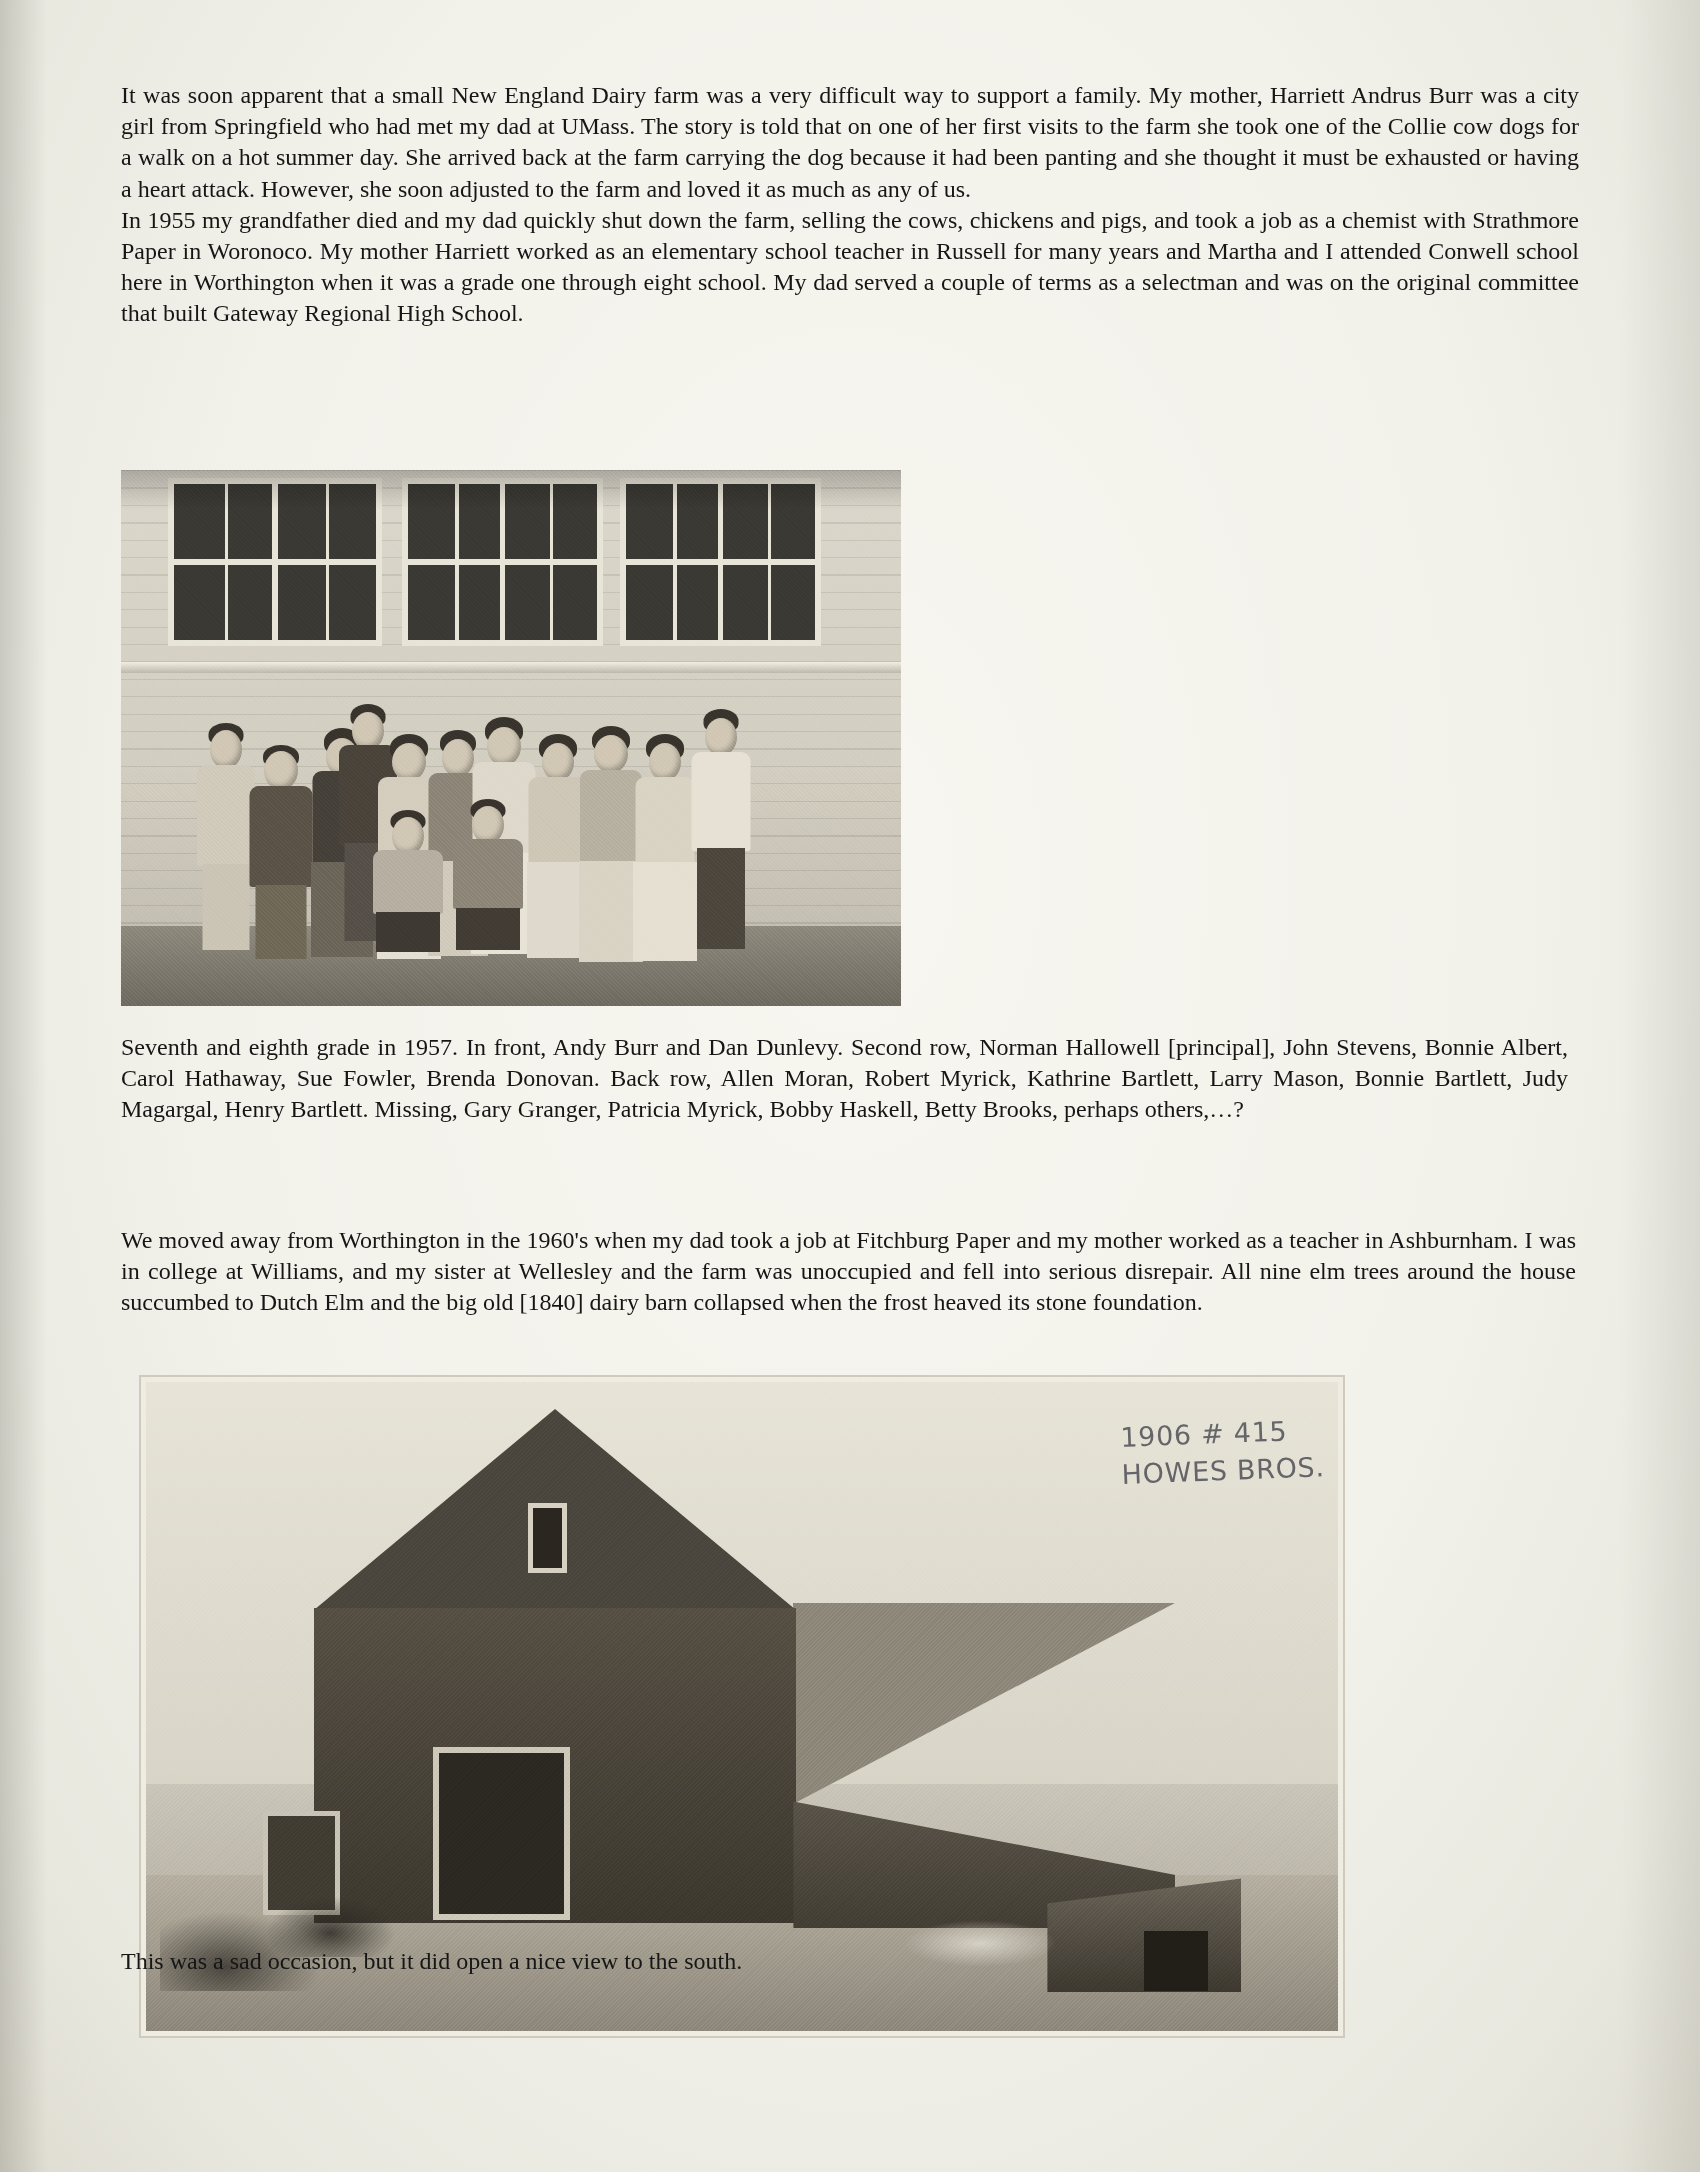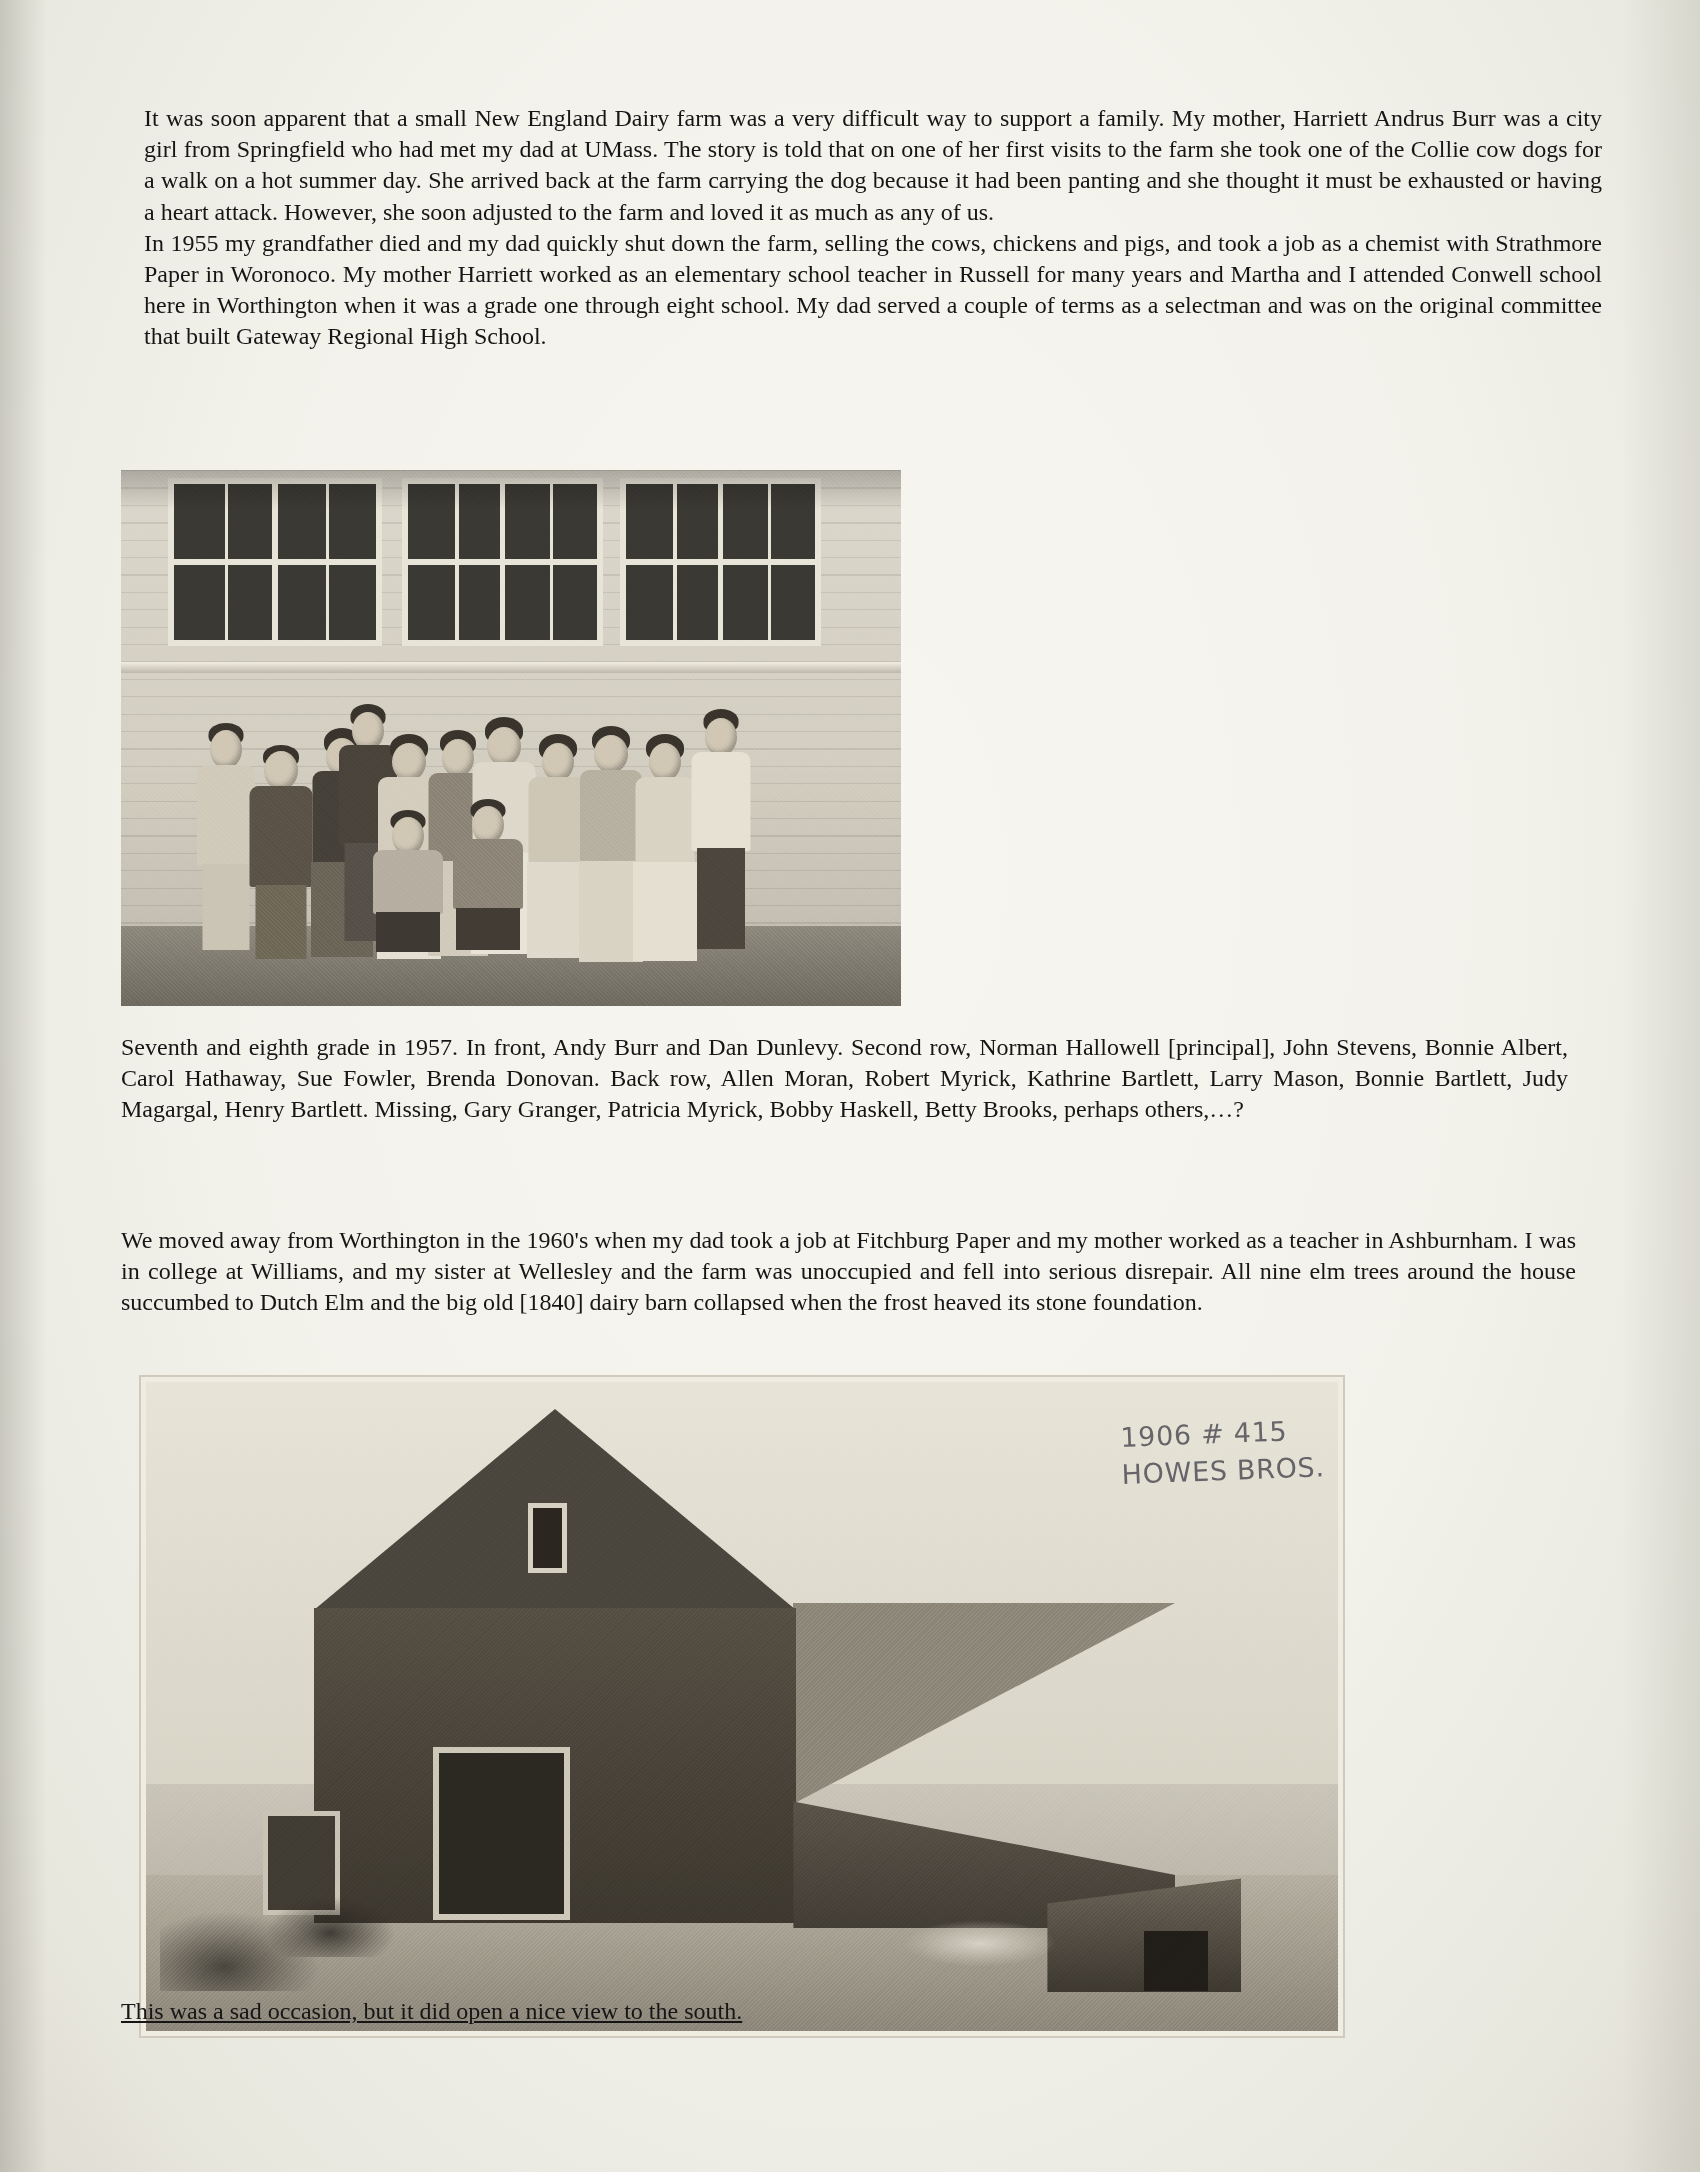--- a/index.html
+++ b/index.html
@@ -293,21 +293,21 @@
     transform: rotate(-2.2deg);
     opacity: 0.82;
   }
   .p2-note .line2 { display: block; margin-top: 2.7px; }
 </style>
 </head>
 <body>
 
 <div class="page">
 
-  <div class="text-block" style="left:121px; top:103px; width:1458px;margin-left:23px;">
+  <div class="text-block" style="left:121px; top:80px; width:1458px;">
     <p class="para"> It was soon apparent that a small New England Dairy farm was a very difficult way to support a family. My mother, Harriett Andrus Burr was a city girl from Springfield who had met my dad at UMass. The story is told that on one of her first visits to the farm she took one of the Collie cow dogs for a walk on a hot summer day. She arrived back at the farm carrying the dog because it had been panting and she thought it must be exhausted or having a heart attack. However, she soon adjusted to the farm and loved it as much as any of us.</p>
     <p class="para" style="margin-top:0;">In 1955 my grandfather died and my dad quickly shut down the farm, selling the cows, chickens and pigs, and took a job as a chemist with Strathmore Paper in Woronoco.   My mother Harriett worked as an elementary school teacher in Russell for many years and Martha and I attended Conwell school here in Worthington when it was a grade one through eight school. My dad served a couple of terms as a selectman and was on the original committee that built Gateway Regional High School.</p>
   </div>
 
   <div class="photo1">
     <div class="p1-wall"></div>
 
     <div class="p1-window p1-w1">
       <div class="mull" style="left:50%; top:0; bottom:0; width:5.4px; margin-left:-2.7px;"></div>
       <div class="mull" style="left:0; right:0; top:50%; height:5.4px; margin-top:-2.7px;"></div>
@@ -443,16 +443,16 @@
 
       <div class="p2-grain"></div>
 
       <div class="p2-note">
         <span>1906 # 415</span>
         <span class="line2">HOWES BROS.</span>
       </div>
     </div>
   </div>
 
-  <div class="caption" style="left:121px; top:1996px; width:1447px;text-decoration:underline;">This was a sad occasion, but it did open a nice view to the south.</div>
+  <div class="caption" style="left:121px; top:1946px; width:1447px;">This was a sad occasion, but it did open a nice view to the south.</div>
 
 </div>
 
 
 </body></html>

